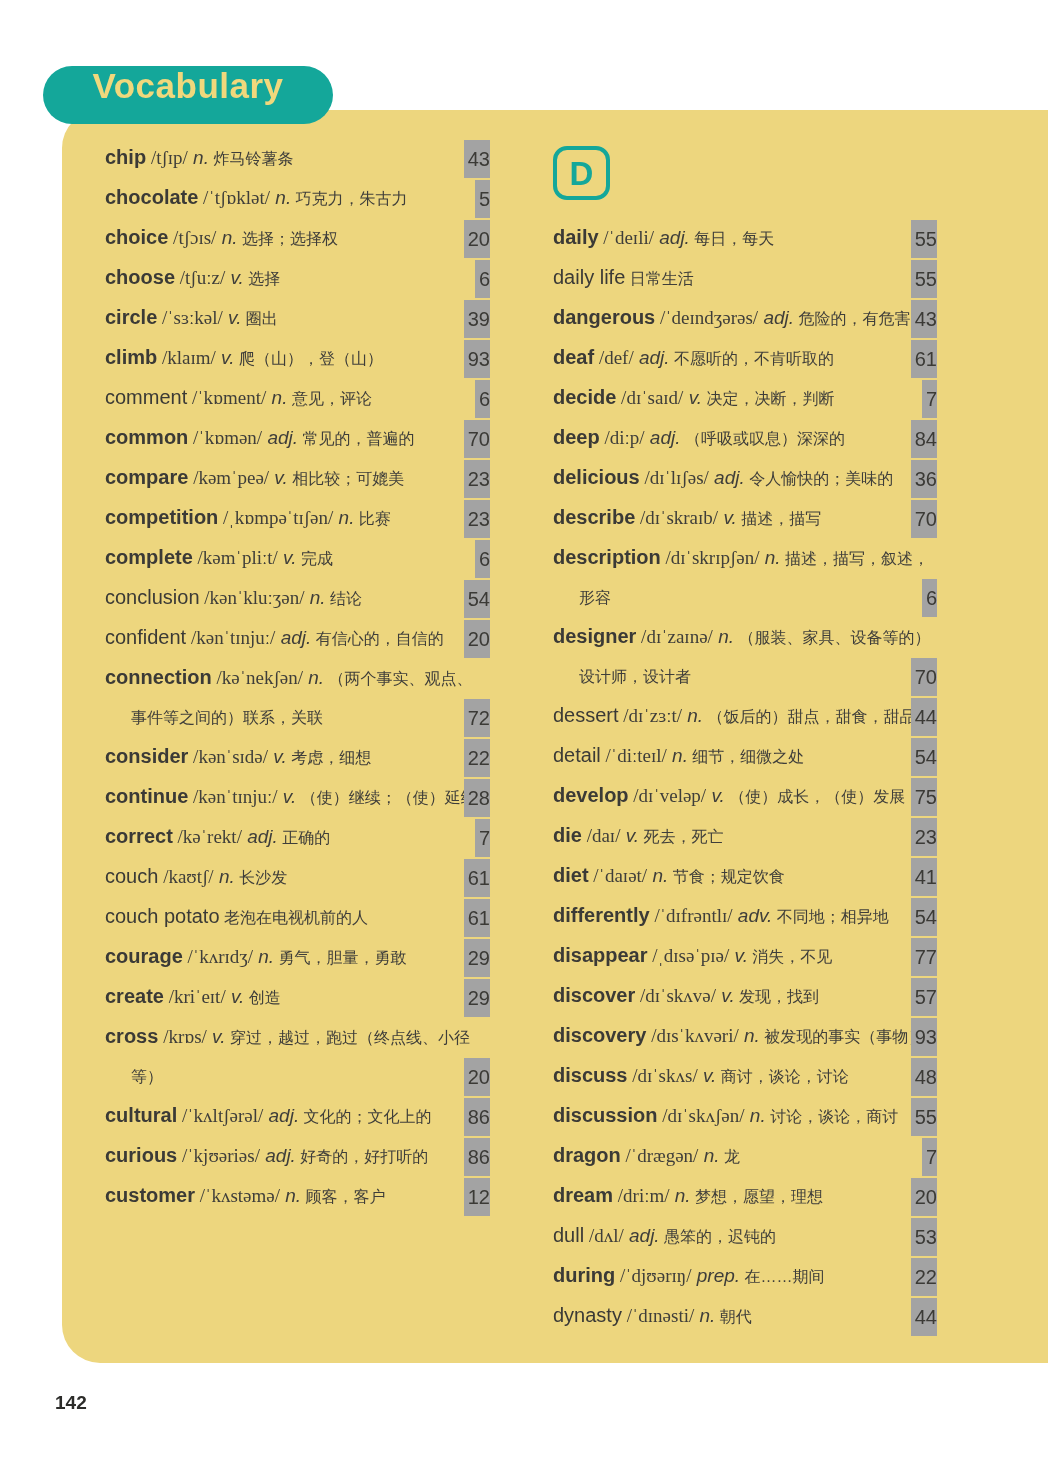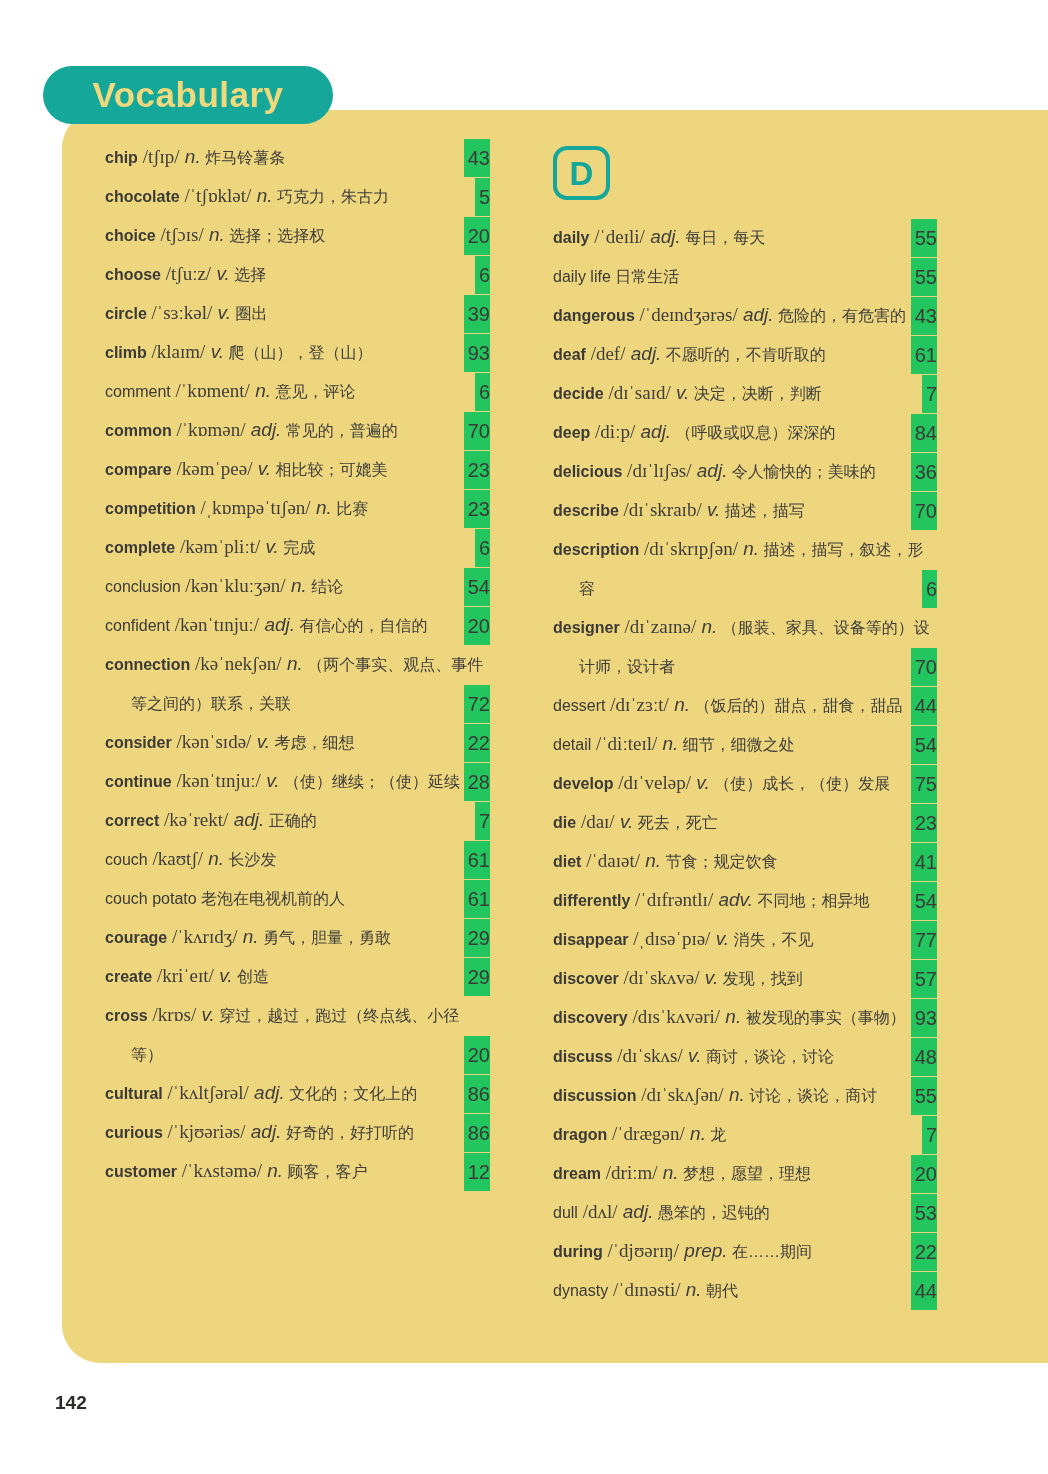--- a/index.html
+++ b/index.html
@@ -26,21 +26,20 @@
   }
   .badge {
     position: absolute;
     left: 43px;
     top: 66px;
     width: 290px;
     height: 58px;
     background: #14a79a;
     border-radius: 30px;
     display: flex;
-    align-items: center;
     justify-content: center;
     z-index: 2;
   }
   .badge .badge-title {
     color: #f0d87c;
     font-weight: bold;
     font-size: 35px;
     letter-spacing: 0.5px;
   }
   .cols {
@@ -80,41 +79,41 @@
   }
   .etext {
     width: 100%;
     box-sizing: border-box;
     padding-left: 26px;
     text-indent: -26px;
     padding-right: 2px;
   }
   .word {
     font-weight: bold;
-    font-size: 16px;
+    font-size: 20px;
     color: #3b3a36;
   }
   .word.plain { font-weight: normal; }
   .phon {
     font-family: "Liberation Serif", "DejaVu Serif", serif;
     font-size: 19px;
   }
   .pos {
     font-style: italic;
     font-size: 19px;
   }
   .def { font-size: 16px; }
   .enum {
     position: absolute;
     right: 0;
     bottom: 0;
     line-height: 38px;
     font-size: 20px;
     color: #3b3a36;
-    background: #22c55e;
+    background: #a3a3a3;
     padding-left: 4px;
   }
   .pageno {
     position: absolute;
     left: 55px;
     top: 1392px;
     font-weight: bold;
     font-size: 19px;
     color: #2c2c2a;
   }

